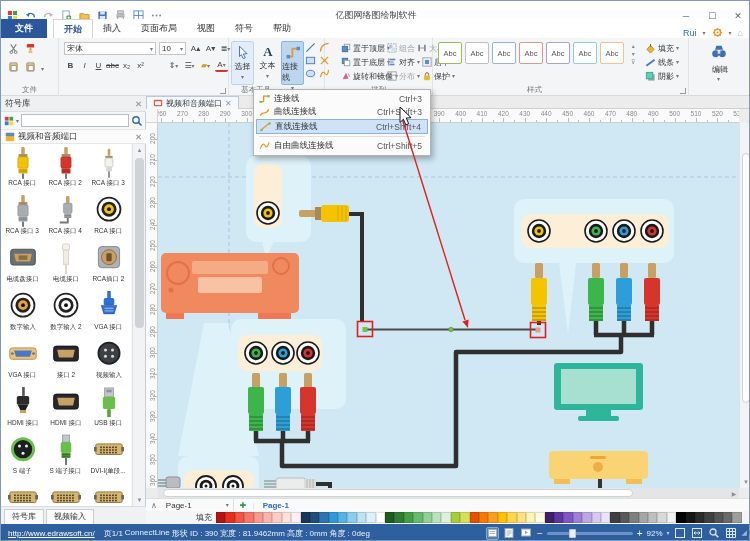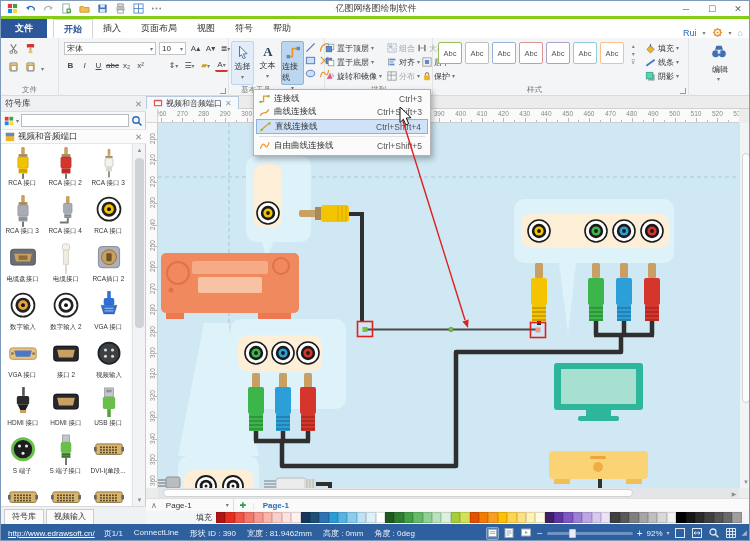--- a/index.html
+++ b/index.html
@@ -1,20 +1,20 @@
 <!DOCTYPE html>
 <html><head>
 <meta charset="utf-8">
 <style>
 *{margin:0;padding:0;box-sizing:border-box}
 html,body{background:#9aa3ad}
 #app{position:relative;width:750px;height:541px;background:#fff;font-family:"Liberation Sans","DejaVu Sans",sans-serif;font-size:9px;color:#333;overflow:hidden;border:1px solid #7f9ab8}
 .abs{position:absolute}
 
-.titlebar{position:absolute;left:0;top:0;width:750px;height:18px;background:#fdfdfd;border-bottom:3px solid #84cc16;display:flex;align-items:center}
+.titlebar{position:absolute;left:0;top:8px;width:750px;height:18px;background:#fdfdfd;border-bottom:5px solid #84cc16;display:flex;align-items:center}
 .qat{display:flex;align-items:center;gap:5px;padding-left:5px}
 .qat .qi{width:13px;height:13px;display:flex;align-items:center;justify-content:center;font-size:10px}
 .title-center{position:absolute;left:0;right:0;text-align:center;font-size:9px;color:#444;pointer-events:none}
 .winbtns{margin-left:auto;display:flex}
 .winbtn{width:26px;height:17px;display:flex;align-items:center;justify-content:center;color:#666;font-size:9px}
 
 .tabrow{position:absolute;left:0;top:18px;width:750px;height:19px;background:#fff;display:flex;align-items:flex-end}
 .rtab{padding:3px 10px 3px;font-size:9px;color:#333;height:19px;display:flex;align-items:center}
 .rtab.file{background:#2b579a;color:#fff;padding:0 14px;margin-right:6px;font-weight:bold}
 .rtab.active{background:#fff;color:#2b579a;border:1px solid #d5d5d5;border-bottom:none;font-weight:bold}
@@ -318,21 +318,21 @@
               <svg width="11" height="11" viewBox="0 0 12 12">
                 <path d="M1.5,10 q2,-8 5,-4 t4,-4" stroke="#e8962e" stroke-width="1.3" fill="none"></path>
               </svg>
             </span>
           </span>
         </span>
       <div class="glabel left">基本工具</div>
     </div>
 
     <div class="rgroup" style="left:324px;width:108px">
-      <div id="arrCol0" class="abs" style="left:0;top:3px">
+      <div id="arrCol0" class="abs" style="left:16px;top:3px">
           <div class="arr-item">
             <span class="mini">
               <svg width="10" height="10" viewBox="0 0 12 12">
                 <rect x="4" y="1.5" width="6.5" height="6.5" fill="#fff" stroke="#999"></rect>
                 <rect x="1.5" y="4" width="6.5" height="6.5" fill="#5b8bc9" stroke="#3d6da8"></rect>
               </svg>
             </span>
             <span>置于顶层</span>
             <span class="caret">▾</span>
           </div>
@@ -1285,21 +1285,21 @@
             <span class="swatch" style="background: rgb(85, 85, 85);"></span>
             <span class="swatch" style="background: rgb(106, 106, 106);"></span>
             <span class="swatch" style="background: rgb(158, 158, 158);"></span>
           </span>
       </div>
     </div>
   </div>
 
   <div class="statusbar">
     <a>http://www.edrawsoft.cn/</a>
-    <span id="statusSegs" style="display:flex;gap:11px">
+    <span id="statusSegs" style="display:flex;gap:2px">
         <span>页1/1</span>
         <span>ConnectLine</span>
         <span>形状 ID : 390</span>
         <span>宽度 : 81.9462mm</span>
         <span>高度 : 0mm</span>
         <span>角度 : 0deg</span>
       </span>
     <div class="sb-right">
       <span class="sb-ico active" id="sbV1">
           <svg width="12" height="12" viewBox="0 0 12 12">

